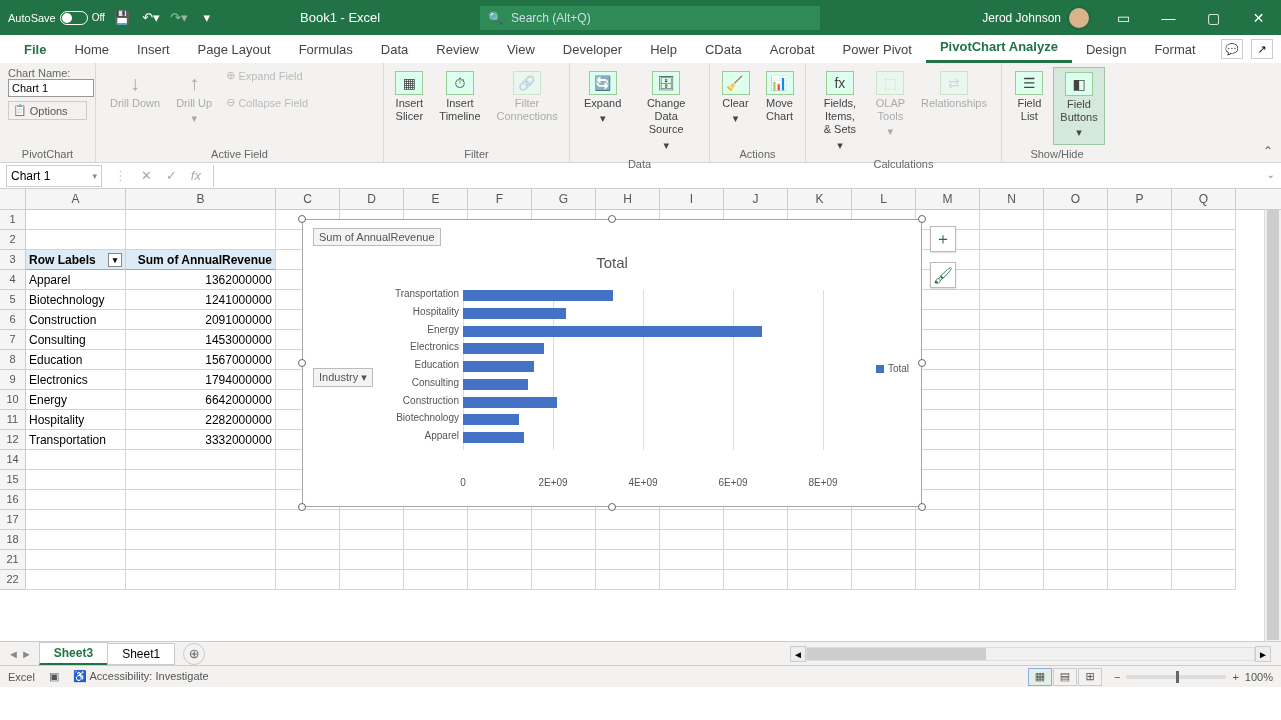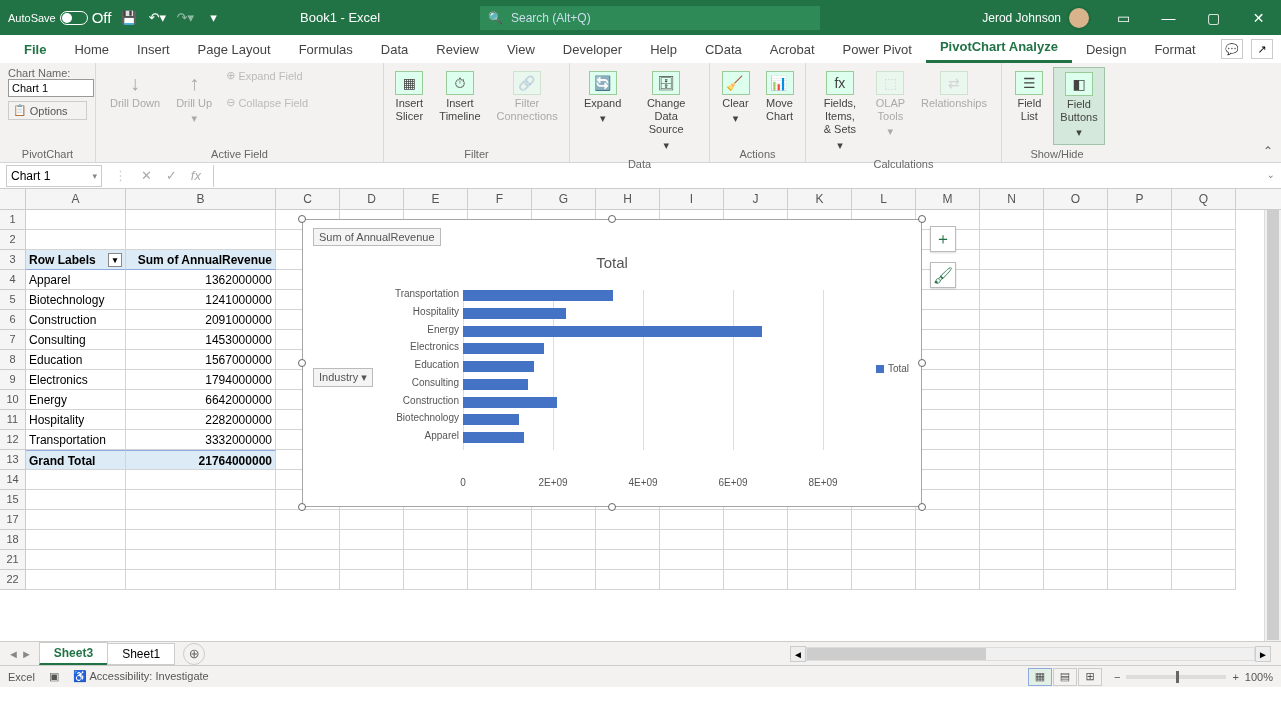--- a/index.html
+++ b/index.html
@@ -110,21 +110,21 @@
 </head>
 <body>
 
 <div class="titlebar">
   <div class="left">
     <div class="autosave">
       <span>AutoSave</span>
       <span class="toggle">
           <span class="knob"></span>
         </span>
-      <span style="font-size:15px">Off</span>
+      <span style="font-size:10px">Off</span>
     </div>
     <div class="tb-icon">💾</div>
     <div class="tb-icon">↶▾</div>
     <div class="tb-icon" style="opacity:.5">↷▾</div>
     <div class="tb-icon">▾</div>
   </div>
   <div class="titlecenter">Book1  -  Excel</div>
   <div class="searchbox">
     <span>🔍</span>
     <span>Search (Alt+Q)</span>
@@ -517,40 +517,20 @@
         <div class="cell" style="width: 64px;"></div>
         <div class="cell" style="width: 64px;"></div>
         <div class="cell" style="width: 64px;"></div>
         <div class="cell" style="width: 64px;"></div>
         <div class="cell" style="width: 64px;"></div>
         <div class="cell" style="width: 64px;"></div>
         <div class="cell" style="width: 64px;"></div>
         <div class="cell" style="width: 64px;"></div>
       </div>
       <div class="row">
-        <div class="rh">13</div>
-        <div class="cell tot" style="width: 100px;">Grand Total</div>
-        <div class="cell tot r" style="width: 150px;">21764000000</div>
-        <div class="cell" style="width: 64px;"></div>
-        <div class="cell" style="width: 64px;"></div>
-        <div class="cell" style="width: 64px;"></div>
-        <div class="cell" style="width: 64px;"></div>
-        <div class="cell" style="width: 64px;"></div>
-        <div class="cell" style="width: 64px;"></div>
-        <div class="cell" style="width: 64px;"></div>
-        <div class="cell" style="width: 64px;"></div>
-        <div class="cell" style="width: 64px;"></div>
-        <div class="cell" style="width: 64px;"></div>
-        <div class="cell" style="width: 64px;"></div>
-        <div class="cell" style="width: 64px;"></div>
-        <div class="cell" style="width: 64px;"></div>
-        <div class="cell" style="width: 64px;"></div>
-        <div class="cell" style="width: 64px;"></div>
-      </div>
-      <div class="row">
         <div class="rh">14</div>
         <div class="cell" style="width: 100px;"></div>
         <div class="cell" style="width: 150px;"></div>
         <div class="cell" style="width: 64px;"></div>
         <div class="cell" style="width: 64px;"></div>
         <div class="cell" style="width: 64px;"></div>
         <div class="cell" style="width: 64px;"></div>
         <div class="cell" style="width: 64px;"></div>
         <div class="cell" style="width: 64px;"></div>
         <div class="cell" style="width: 64px;"></div>
@@ -558,20 +538,40 @@
         <div class="cell" style="width: 64px;"></div>
         <div class="cell" style="width: 64px;"></div>
         <div class="cell" style="width: 64px;"></div>
         <div class="cell" style="width: 64px;"></div>
         <div class="cell" style="width: 64px;"></div>
         <div class="cell" style="width: 64px;"></div>
         <div class="cell" style="width: 64px;"></div>
       </div>
       <div class="row">
         <div class="rh">15</div>
+        <div class="cell" style="width: 100px;"></div>
+        <div class="cell" style="width: 150px;"></div>
+        <div class="cell" style="width: 64px;"></div>
+        <div class="cell" style="width: 64px;"></div>
+        <div class="cell" style="width: 64px;"></div>
+        <div class="cell" style="width: 64px;"></div>
+        <div class="cell" style="width: 64px;"></div>
+        <div class="cell" style="width: 64px;"></div>
+        <div class="cell" style="width: 64px;"></div>
+        <div class="cell" style="width: 64px;"></div>
+        <div class="cell" style="width: 64px;"></div>
+        <div class="cell" style="width: 64px;"></div>
+        <div class="cell" style="width: 64px;"></div>
+        <div class="cell" style="width: 64px;"></div>
+        <div class="cell" style="width: 64px;"></div>
+        <div class="cell" style="width: 64px;"></div>
+        <div class="cell" style="width: 64px;"></div>
+      </div>
+      <div class="row">
+        <div class="rh">16</div>
         <div class="cell" style="width: 100px;"></div>
         <div class="cell" style="width: 150px;"></div>
         <div class="cell" style="width: 64px;"></div>
         <div class="cell" style="width: 64px;"></div>
         <div class="cell" style="width: 64px;"></div>
         <div class="cell" style="width: 64px;"></div>
         <div class="cell" style="width: 64px;"></div>
         <div class="cell" style="width: 64px;"></div>
         <div class="cell" style="width: 64px;"></div>
         <div class="cell" style="width: 64px;"></div>

